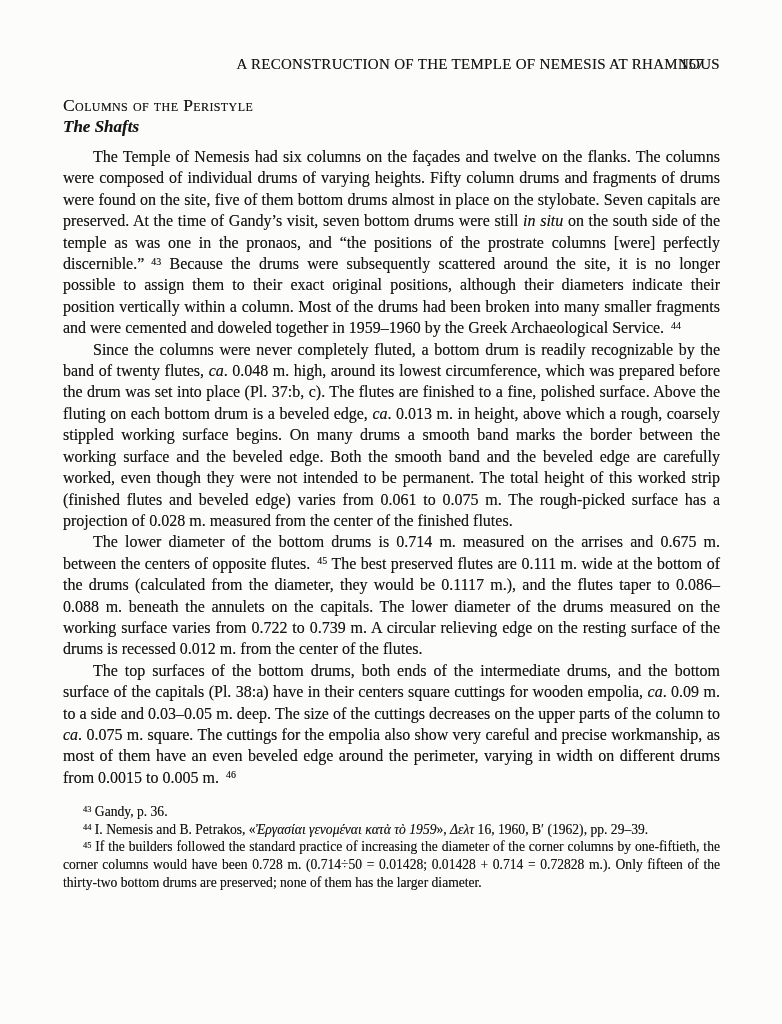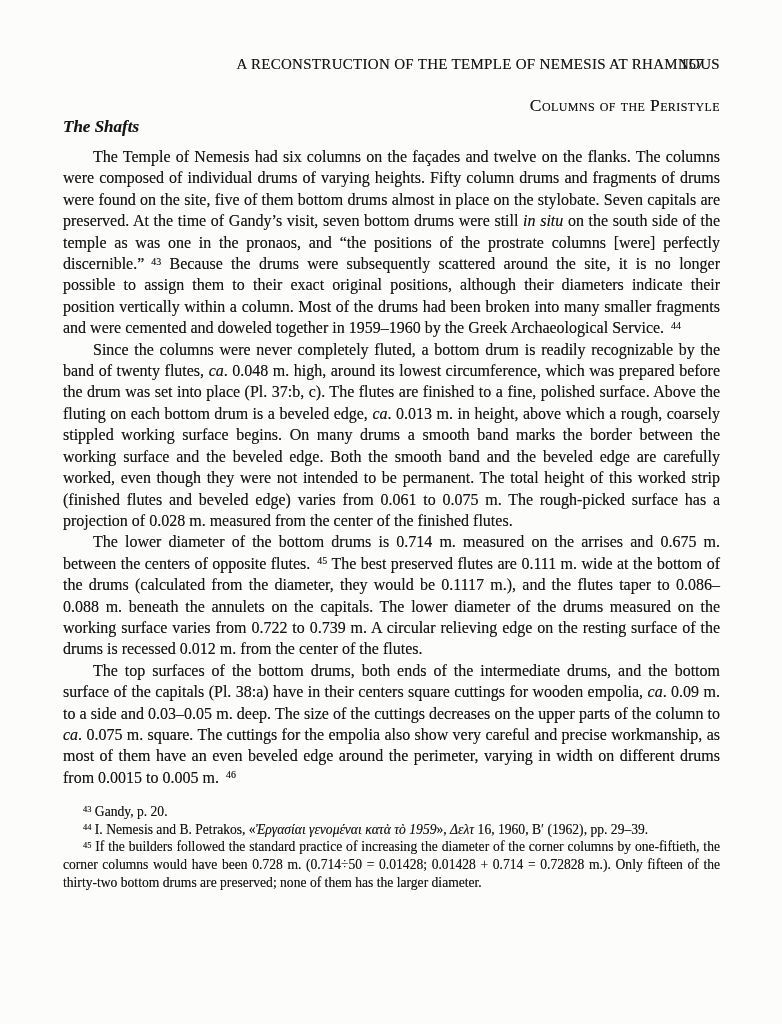--- a/index.html
+++ b/index.html
@@ -30,21 +30,20 @@
   }
   .head-title { text-align: right; }
   .page-number { position: absolute; right: 16px; top: 0; }
   .section-heading {
     margin: 20px 0 0 0;
     font-size: 17.5px;
     font-weight: normal;
     font-variant: small-caps;
     letter-spacing: 0.4px;
     line-height: 22px;
-    text-align: right;
   }
   .subheading {
     margin: 0;
     font-size: 17px;
     font-weight: bold;
     font-style: italic;
     line-height: 22px;
   }
   .body-text {
     margin-top: 8px;
@@ -81,18 +80,18 @@
     </header>
     <h2 class="section-heading">Columns of the Peristyle</h2>
     <h3 class="subheading">The Shafts</h3>
     <main class="body-text">
         <p><span>The Temple of Nemesis had six columns on the façades and twelve on the flanks. The columns were composed of individual drums of varying heights. Fifty column drums and fragments of drums were found on the site, five of them bottom drums almost in place on the stylobate. Seven capitals are preserved. At the time of Gandy’s visit, seven bottom drums were still </span><em>in situ</em><span> on the south side of the temple as was one in the pronaos, and “the positions of the prostrate columns [were] perfectly discernible.”</span><sup>43</sup><span> Because the drums were subsequently scattered around the site, it is no longer possible to assign them to their exact original positions, although their diameters indicate their position vertically within a column. Most of the drums had been broken into many smaller fragments and were cemented and doweled together in 1959–1960 by the Greek Archaeological Service.</span><sup>44</sup></p>
         <p><span>Since the columns were never completely fluted, a bottom drum is readily recognizable by the band of twenty flutes, </span><em>ca</em><span>. 0.048 m. high, around its lowest circumference, which was prepared before the drum was set into place (Pl. 37:b, c). The flutes are finished to a fine, polished surface. Above the fluting on each bottom drum is a beveled edge, </span><em>ca</em><span>. 0.013 m. in height, above which a rough, coarsely stippled working surface begins. On many drums a smooth band marks the border between the working surface and the beveled edge. Both the smooth band and the beveled edge are carefully worked, even though they were not intended to be permanent. The total height of this worked strip (finished flutes and beveled edge) varies from 0.061 to 0.075 m. The rough-picked surface has a projection of 0.028 m. measured from the center of the finished flutes.</span></p>
         <p><span>The lower diameter of the bottom drums is 0.714 m. measured on the arrises and 0.675 m. between the centers of opposite flutes.</span><sup>45</sup><span> The best preserved flutes are 0.111 m. wide at the bottom of the drums (calculated from the diameter, they would be 0.1117 m.), and the flutes taper to 0.086–0.088 m. beneath the annulets on the capitals. The lower diameter of the drums measured on the working surface varies from 0.722 to 0.739 m. A circular relieving edge on the resting surface of the drums is recessed 0.012 m. from the center of the flutes.</span></p>
         <p><span>The top surfaces of the bottom drums, both ends of the intermediate drums, and the bottom surface of the capitals (Pl. 38:a) have in their centers square cuttings for wooden empolia, </span><em>ca</em><span>. 0.09 m. to a side and 0.03–0.05 m. deep. The size of the cuttings decreases on the upper parts of the column to </span><em>ca</em><span>. 0.075 m. square. The cuttings for the empolia also show very careful and precise workmanship, as most of them have an even beveled edge around the perimeter, varying in width on different drums from 0.0015 to 0.005 m.</span><sup>46</sup></p>
       </main>
     <footer class="footnotes">
-        <p><sup>43</sup> <span>Gandy, p. 20.</span></p>
+        <p><sup>43</sup> <span>Gandy, p. 36.</span></p>
         <p><sup>44</sup> <span>I. Nemesis and B. Petrakos, «</span><em>Ἐργασίαι γενομέναι κατὰ τὸ 1959</em><span>», </span><em>Δελτ</em><span> 16, 1960, Β′ (1962), pp. 29–39.</span></p>
         <p><sup>45</sup> <span>If the builders followed the standard practice of increasing the diameter of the corner columns by one-fiftieth, the corner columns would have been 0.728 m. (0.714÷50 = 0.01428; 0.01428 + 0.714 = 0.72828 m.). Only fifteen of the thirty-two bottom drums are preserved; none of them has the larger diameter.</span></p>
       </footer>
   </div>
 </div>
 
 </body></html>

